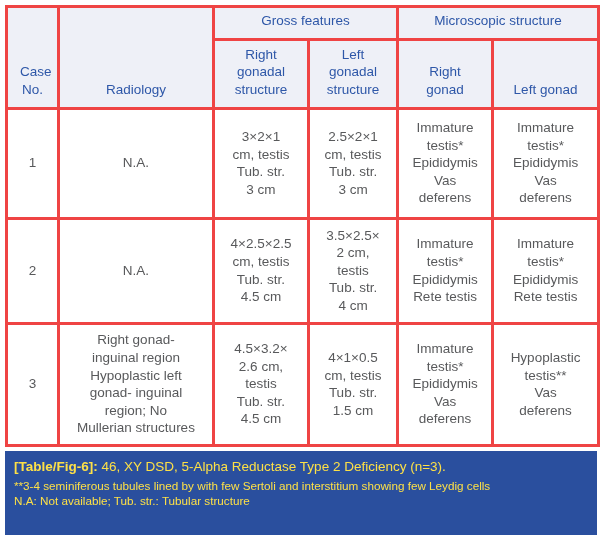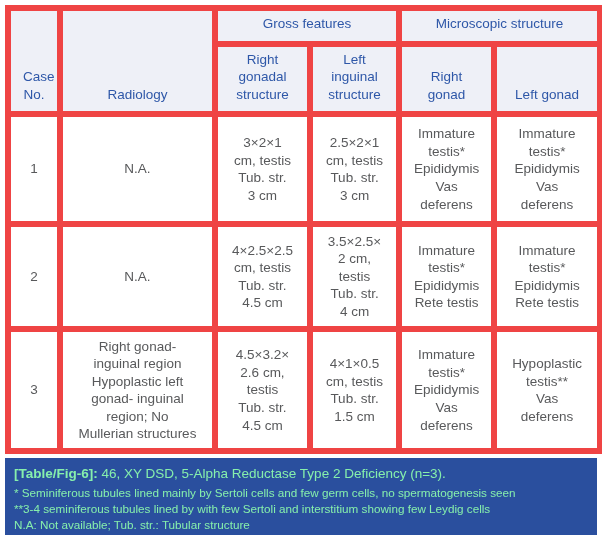--- a/index.html
+++ b/index.html
@@ -17,21 +17,21 @@
     overflow: hidden;
   }
   table.datatable {
     border-collapse: collapse;
     table-layout: fixed;
     width: 592px;
     border: 2px solid #2b51a0;
   }
   table.datatable th,
   table.datatable td {
-    border: 6px solid #ef4444;
+    border: 3px solid #ef4444;
     overflow: hidden;
   }
   table.datatable th {
     background: #eef0f7;
     color: #2e57a8;
     font-weight: normal;
     font-size: 13.5px;
     line-height: 1.3;
     vertical-align: bottom;
     text-align: center;
@@ -66,21 +66,21 @@
   }
   td.radiology-cell {
     text-align: left;
     padding: 4px 6px 4px 11px;
   }
   .table-footer {
     width: 592px;
     box-sizing: border-box;
     margin-top: 4px;
     background: #2a4f9e;
-    color: #86efac;
+    color: #fde047;
     padding: 7px 9px 8px;
     min-height: 84px;
   }
   .caption-line {
     font-size: 13.5px;
     line-height: 1.35;
     margin: 0 0 2px 0;
   }
   .caption-label {
     font-weight: bold;
@@ -107,21 +107,21 @@
     </colgroup>
     <tbody>
       <tr class="group-row">
         <th rowspan="2" class="case-header">Case No.</th>
         <th rowspan="2" class="radiology-header">Radiology</th>
         <th colspan="2" class="group-header">Gross features</th>
         <th colspan="2" class="group-header">Microscopic structure</th>
       </tr>
       <tr class="sub-row">
         <th>Right gonadal structure</th>
-        <th>Left inguinal structure</th>
+        <th>Left gonadal structure</th>
         <th>Right gonad</th>
         <th>Left gonad</th>
       </tr>
 
       <tr class="data-row-1">
         <td>1</td>
         <td class="radiology-cell">N.A.</td>
         <td>3×2×1
 cm, testis
 Tub. str.
@@ -189,18 +189,17 @@
         <td>Hypoplastic
 testis**
 Vas
 deferens</td>
       </tr>
     </tbody>
   </table>
 
   <div class="table-footer">
     <p class="caption-line"><span class="caption-label">[Table/Fig-6]:</span><span> 46, XY DSD, 5-Alpha Reductase Type 2 Deficiency (n=3).</span></p>
-    <p class="footnote">* Seminiferous tubules lined mainly by Sertoli cells and few germ cells, no spermatogenesis seen</p>
     <p class="footnote">**3-4 seminiferous tubules lined by with few Sertoli and interstitium showing few Leydig cells</p>
     <p class="footnote">N.A: Not available; Tub. str.: Tubular structure</p>
   </div>
 
 </div>
 
 </body></html>

